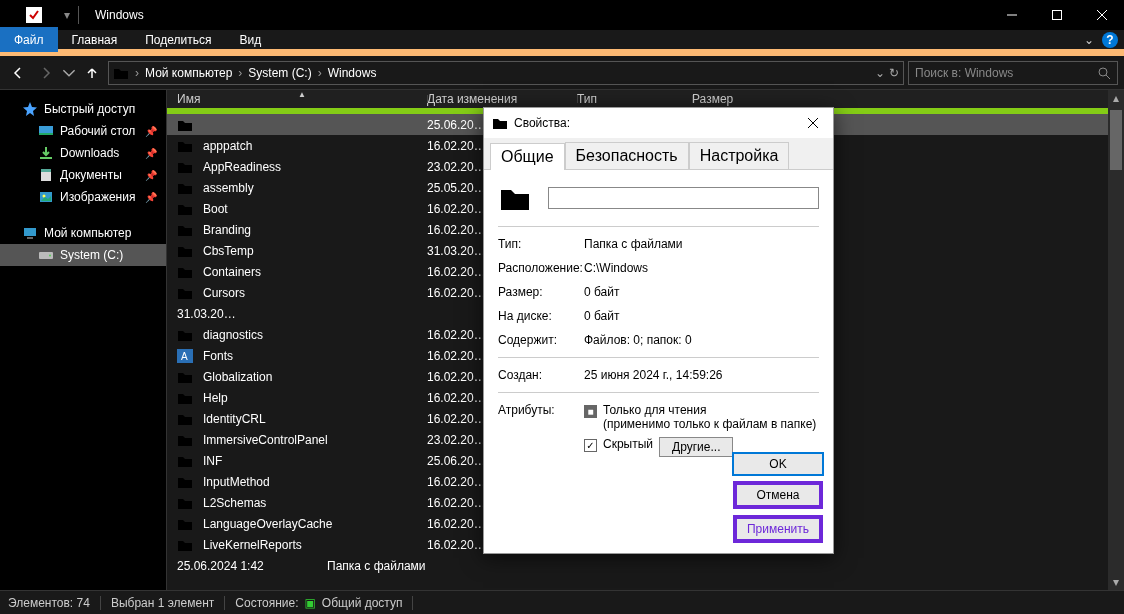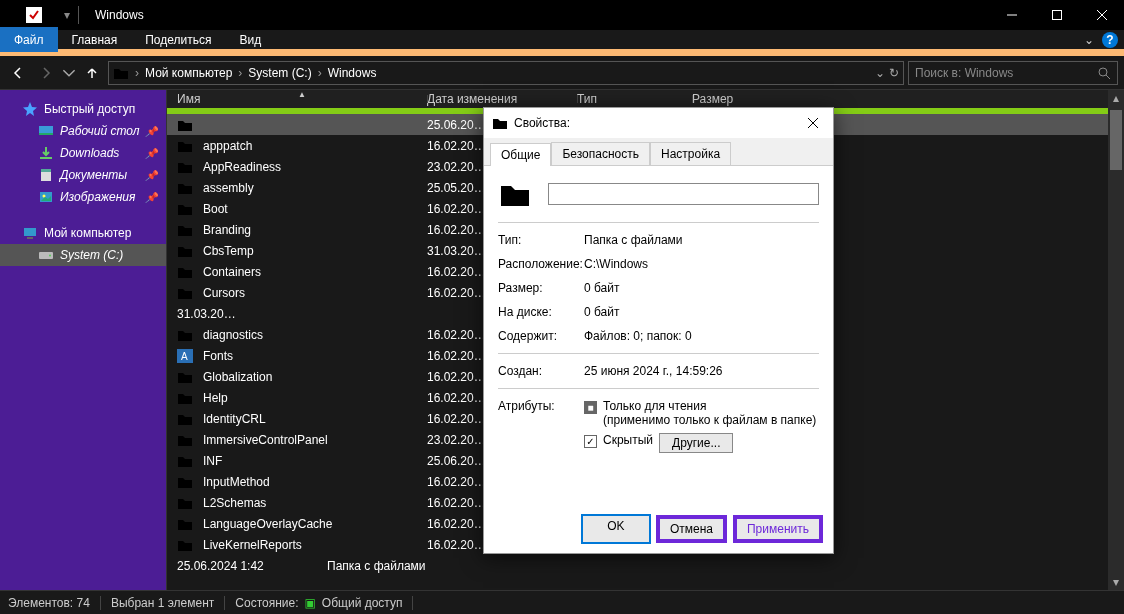--- a/index.html
+++ b/index.html
@@ -31,23 +31,23 @@
 .address-bar { flex: 1; height: 24px; border: 1px solid #555; background: #191919; display: flex; align-items: center; padding: 0 4px; }
 .addr-icon { width: 16px; height: 14px; margin-right: 4px; }
 .addr-crumb { color: #fff; padding: 0 4px; }
 .addr-sep { color: #999; padding: 0 2px; }
 .addr-right { display: flex; margin-left: auto; gap: 4px; }
 .search-bar { width: 210px; height: 24px; border: 1px solid #555; background: #191919; display: flex; align-items: center; padding: 0 6px; color: #888; }
 .search-bar span { flex: 1; }
 
 
 .main { display: flex; height: calc(614px - 30px - 26px - 34px - 24px); }
-.sidebar { width: 166px; background: #4c1d95; padding-top: 8px; overflow: hidden; }
+.sidebar { width: 166px; background: #000000; padding-top: 8px; overflow: hidden; }
 .side-item { display: flex; align-items: center; height: 22px; padding-left: 22px; gap: 6px; color: #fff; }
-.side-item.indent { padding-left: 38px; font-style: italic; }
+.side-item.indent { padding-left: 38px; }
 .side-item.selected { background: #555; }
 .side-icon { width: 16px; height: 16px; flex-shrink: 0; }
 .pin { color: #888; margin-left: auto; margin-right: 8px; font-size: 10px; }
 .side-group-gap { height: 14px; }
 
 .content { flex: 1; display: flex; flex-direction: column; border-left: 1px solid #333; }
 .col-headers { display: flex; height: 24px; align-items: center; border-bottom: 6px solid #84cc16; padding-left: 10px; background: #202020; }
 .col-h { color: #ccc; position: relative; }
 .col-name { width: 250px; }
 .col-date { width: 150px; }
@@ -72,36 +72,36 @@
 .statusbar { height: 24px; background: #191919; border-top: 1px solid #333; display: flex; align-items: center; padding: 0 8px; color: #ccc; gap: 6px; }
 .statusbar .sep { width:1px; height:14px; background:#444; margin:0 4px; }
 .share-icon { color: #3c3; }
 
 
 .dialog { position: absolute; left: 483px; top: 107px; width: 351px; height: 447px; background: #fff; color: #000; border: 1px solid #999; box-shadow: 0 4px 20px rgba(0,0,0,.6); }
 .dlg-titlebar { height: 30px; display: flex; align-items: center; padding-left: 8px; background: #fff; }
 .dlg-titlebar .dlg-title { margin-left: 6px; font-size: 12px; }
 .dlg-close { margin-left: auto; width: 40px; height: 30px; display: flex; align-items: center; justify-content: center; }
 .dlg-tabs { display: flex; border-bottom: 1px solid #ccc; padding-left: 6px; background: #f0f0f0; padding-top: 4px; }
-.dlg-tab { padding: 4px 10px; border: 1px solid #ccc; border-bottom: none; background: #f0f0f0; margin-right: 0px; font-size: 12px; }
+.dlg-tab { padding: 4px 10px; border: 1px solid #ccc; border-bottom: none; background: #f0f0f0; margin-right: 0px; font-size: 16px; }
 .dlg-tab.active { background: #fff; position: relative; top: 1px; }
 .dlg-body { padding: 14px; font-size: 12px; background: #fff; }
 .dlg-toprow { display: flex; align-items: center; gap: 16px; margin-bottom: 14px; }
 .big-folder { width: 34px; height: 28px; }
 .dlg-name-input { flex: 1; height: 22px; border: 1px solid #888; padding: 0 4px; }
 .dlg-hr { border: none; border-top: 1px solid #ccc; margin: 8px 0 10px; }
 .prop-row { display: flex; margin-bottom: 10px; }
 .prop-label { width: 86px; }
 .prop-val { flex: 1; }
 .attr-group { display:flex; }
 .attr-right { flex: 1; }
 .chk-row { display: flex; align-items: flex-start; gap: 6px; margin-bottom: 6px; }
 .chk { width: 13px; height: 13px; border: 1px solid #666; display: inline-flex; align-items: center; justify-content: center; margin-top: 2px; font-size: 10px; }
 .btn-other { float: right; padding: 2px 12px; border: 1px solid #888; background: #e9e9e9; font-size: 12px; }
-.dlg-buttons { position: absolute; bottom: 10px; right: 10px; display: flex; gap: 6px; }
+.dlg-buttons { position: absolute; bottom: 10px; right: 10px; display: flex; gap: 6px; flex-direction: column; }
 .dlg-btn { min-width: 68px; padding: 3px 10px; border: 4px solid #6d28d9; background: #e9e9e9; font-size: 12px; text-align: center; }
 .dlg-btn.primary { border: 1px solid #0078d7; outline: 1px solid #0078d7; }
 .dlg-btn.disabled { color: #6d28d9; }
 </style>
 </head>
 <body>
 
 <svg width="0" height="0" style="position:absolute">
   <defs>
     <g id="folder-shape">

